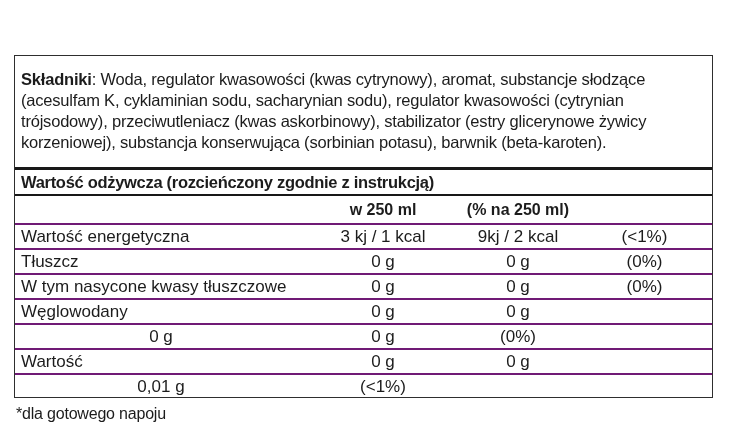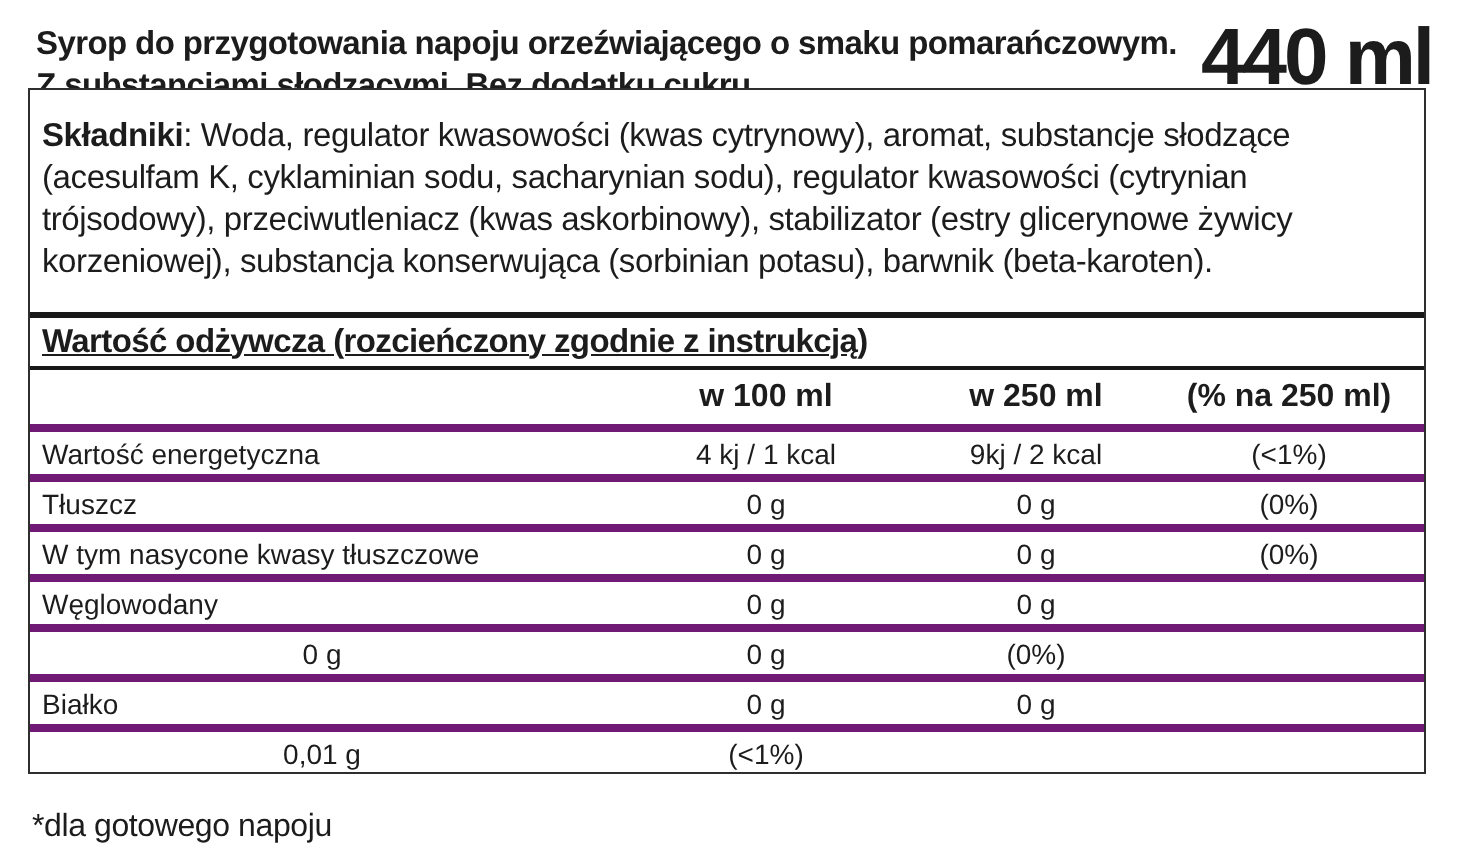--- a/index.html
+++ b/index.html
@@ -30,21 +30,21 @@
     font-weight: bold;
     line-height: 42px;
     letter-spacing: -1.5px;
     white-space: nowrap;
     padding-top: 2px;
   }
 
   
   .box {
     position: absolute;
-    left: 14px; top: 44px;
+    left: 14px; top: 55px;
     width: 699px; height: 343px;
     border: 1px solid #2e2e2e;
     background: #fff;
   }
 
   .ingredients {
     height: 111px;
     padding: 13px 8px 0 6px;
     font-size: 16.5px;
     line-height: 21px;
@@ -54,30 +54,29 @@
 
   .nutrition-title {
     height: 29px;
     border-top: 3px solid #181818;
     border-bottom: 2px solid #181818;
     display: flex; align-items: center;
     padding-left: 6px;
     font-weight: bold;
     font-size: 16.5px;
     letter-spacing: -0.3px;
-    text-decoration: underline;
   }
 
   .nrow {
     display: grid;
     grid-template-columns: 292px 152px 118px 1fr;
     height: 25px;
-    border-top: 4px solid #701a75;
+    border-top: 2px solid #701a75;
     align-items: center;
-    font-size: 14px;
+    font-size: 17px;
   }
   .nrow.head {
     height: 27px;
     border-top: none;
     font-weight: bold;
     font-size: 16px;
   }
   .nrow .c0 { padding-left: 6px; white-space: nowrap; }
   .nrow .c1, .nrow .c2, .nrow .c3 { text-align: center; white-space: nowrap; }
 
@@ -87,47 +86,39 @@
     font-size: 16px;
     letter-spacing: -0.2px;
     text-align: center;
   }
 </style>
 </head>
 <body>
 
 <div class="label-sheet">
 
-  <div class="header">
-    <div class="header-title">
-      <div>Syrop do przygotowania napoju orzeźwiającego o smaku pomarańczowym.</div>
-      <div>Z substancjami słodzącymi. Bez dodatku cukru.</div>
-    </div>
-    <div class="volume">440 ml</div>
-  </div>
 
   <div class="box">
 
     <div class="ingredients">
       <b>Składniki</b><span>: Woda, regulator kwasowości (kwas cytrynowy), aromat, substancje słodzące (acesulfam K, cyklaminian sodu, sacharynian sodu), regulator kwasowości (cytrynian trójsodowy), przeciwutleniacz (kwas askorbinowy), stabilizator (estry glicerynowe żywicy korzeniowej), substancja konserwująca (sorbinian potasu), barwnik (beta-karoten).</span>
     </div>
 
     <div class="nutrition-title">Wartość odżywcza (rozcieńczony zgodnie z instrukcją)</div>
 
     <div class="nrow head">
       <div class="c0"></div>
-      <div class="c1">w 100 ml</div>
       <div class="c2">w 250 ml</div>
       <div class="c3">(% na 250 ml)</div>
     </div>
 
     <div>
         <div class="nrow">
           <div class="c0">Wartość energetyczna</div>
-          <div class="c1">4 kj / 1 kcal</div>
+          <div class="c1">3 kj / 1 kcal</div>
           <div class="c2">9kj / 2 kcal</div>
           <div class="c3">(&lt;1%)</div>
         </div>
         <div class="nrow">
           <div class="c0">Tłuszcz</div>
           <div class="c1">0 g</div>
           <div class="c2">0 g</div>
           <div class="c3">(0%)</div>
         </div>
         <div class="nrow">
@@ -141,21 +132,21 @@
           <div class="c1">0 g</div>
           <div class="c2">0 g</div>
           <div class="c3"></div>
         </div>
         <div class="nrow">
           <div class="c1">0 g</div>
           <div class="c2">0 g</div>
           <div class="c3">(0%)</div>
         </div>
         <div class="nrow">
-          <div class="c0">Białko</div>
+          <div class="c0">Wartość</div>
           <div class="c1">0 g</div>
           <div class="c2">0 g</div>
           <div class="c3"></div>
         </div>
         <div class="nrow">
           <div class="c2">0,01 g</div>
           <div class="c3">(&lt;1%)</div>
         </div>
       </div>
 

